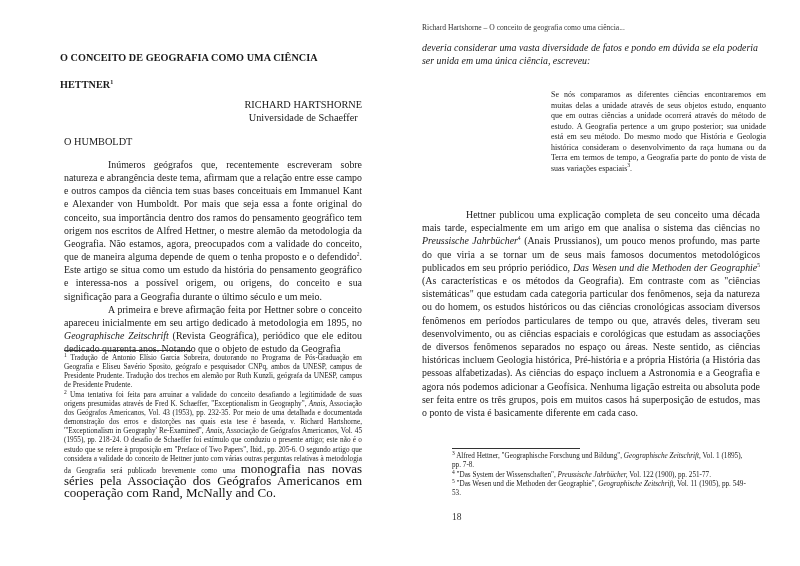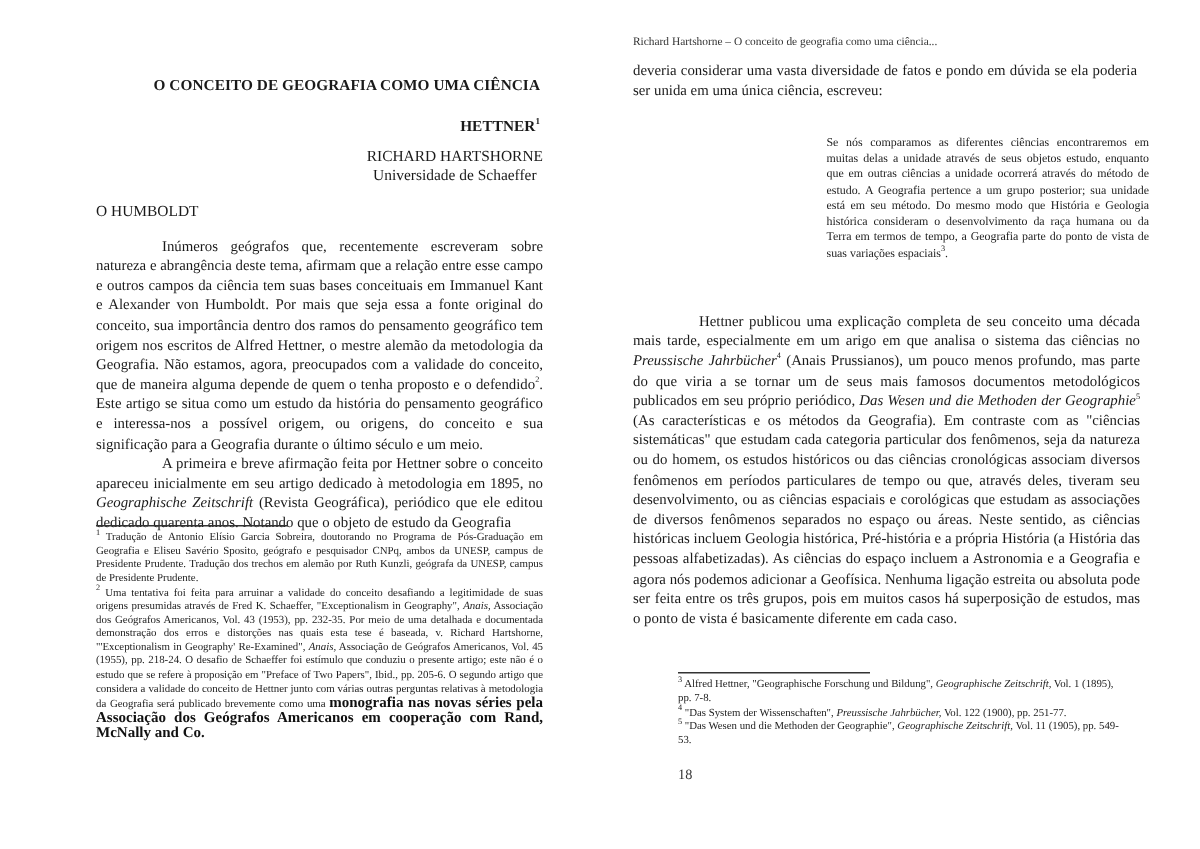--- a/index.html
+++ b/index.html
@@ -3,41 +3,41 @@
 <meta charset="utf-8">
 <style>
   html, body { margin: 0; padding: 0; background: #ffffff; }
   body { width: 800px; height: 566px; position: relative; overflow: hidden;
          font-family: "Liberation Serif", "DejaVu Serif", serif; color: #1a1a1a; }
   .page { position: absolute; top: 0; height: 566px; }
   .page-left { left: 0; width: 400px; }
   .page-right { left: 400px; width: 400px; }
 
   
-  .title { position: absolute; left: 60px; top: 51px; width: 300px; text-align: right;
+  .title { position: absolute; left: 60px; top: 51px; width: 300px; text-align: left;
            font-weight: bold; font-size: 10.2px; line-height: 13.4px; letter-spacing: 0.05px; }
   .title sup { font-size: 6px; vertical-align: super; line-height: 0; }
   .author { position: absolute; right: 38px; top: 99px; text-align: center; font-size: 10.3px; line-height: 12.6px; }
   .section { position: absolute; left: 64px; top: 136px; font-size: 10.3px; }
   .body-left { position: absolute; left: 64px; top: 158px; width: 298px; font-size: 9.9px; line-height: 13.15px;
                text-align: justify; }
   .body-left p, .body-right p { margin: 0; text-indent: 44px; }
   sup.fn { font-size: 5.5px; vertical-align: super; line-height: 0; }
   .rule { position: absolute; height: 0; border-top: 1px solid #333; width: 128px; }
   .rule-left { left: 64px; top: 350px; }
   .notes-left { position: absolute; left: 64px; top: 354px; width: 298px; font-size: 7.25px; line-height: 9.15px;
                 text-align: justify; color: #222; }
   .notes-left p, .notes-right p { margin: 0; }
-  .notes-left .strong { color: #111; font-size: 10px; font-weight: bold; }
+  .notes-left .strong { color: #111; font-size: 13px; }
 
   
   .running-head { position: absolute; left: 22px; top: 23px; font-size: 7.6px; color: #333; }
   .body-right { position: absolute; left: 22px; top: 41px; width: 336px; font-size: 9.9px; line-height: 13.15px;
                 text-align: justify; }
-  .body-right .cont { text-indent: 0; }
+  .body-right .cont { text-indent: 0; font-style: italic; }
   .quote { position: absolute; left: 151px; top: 90px; width: 215px; font-size: 7.95px; line-height: 10.55px;
            text-align: justify; color: #222; }
   .body-right-2 { position: absolute; left: 22px; top: 208px; width: 338px; font-size: 9.9px; line-height: 13.2px;
                   text-align: justify; }
   .body-right-2 p { margin: 0; text-indent: 44px; }
   .rule-right { left: 452px; top: 448px; width: 128px; }
   .notes-right { position: absolute; left: 452px; top: 452px; width: 300px; font-size: 7.2px; line-height: 9.3px;
                  color: #222; }
   .page-num { position: absolute; left: 452px; top: 512px; font-size: 9.5px; color: #333; }
   i { font-style: italic; }

